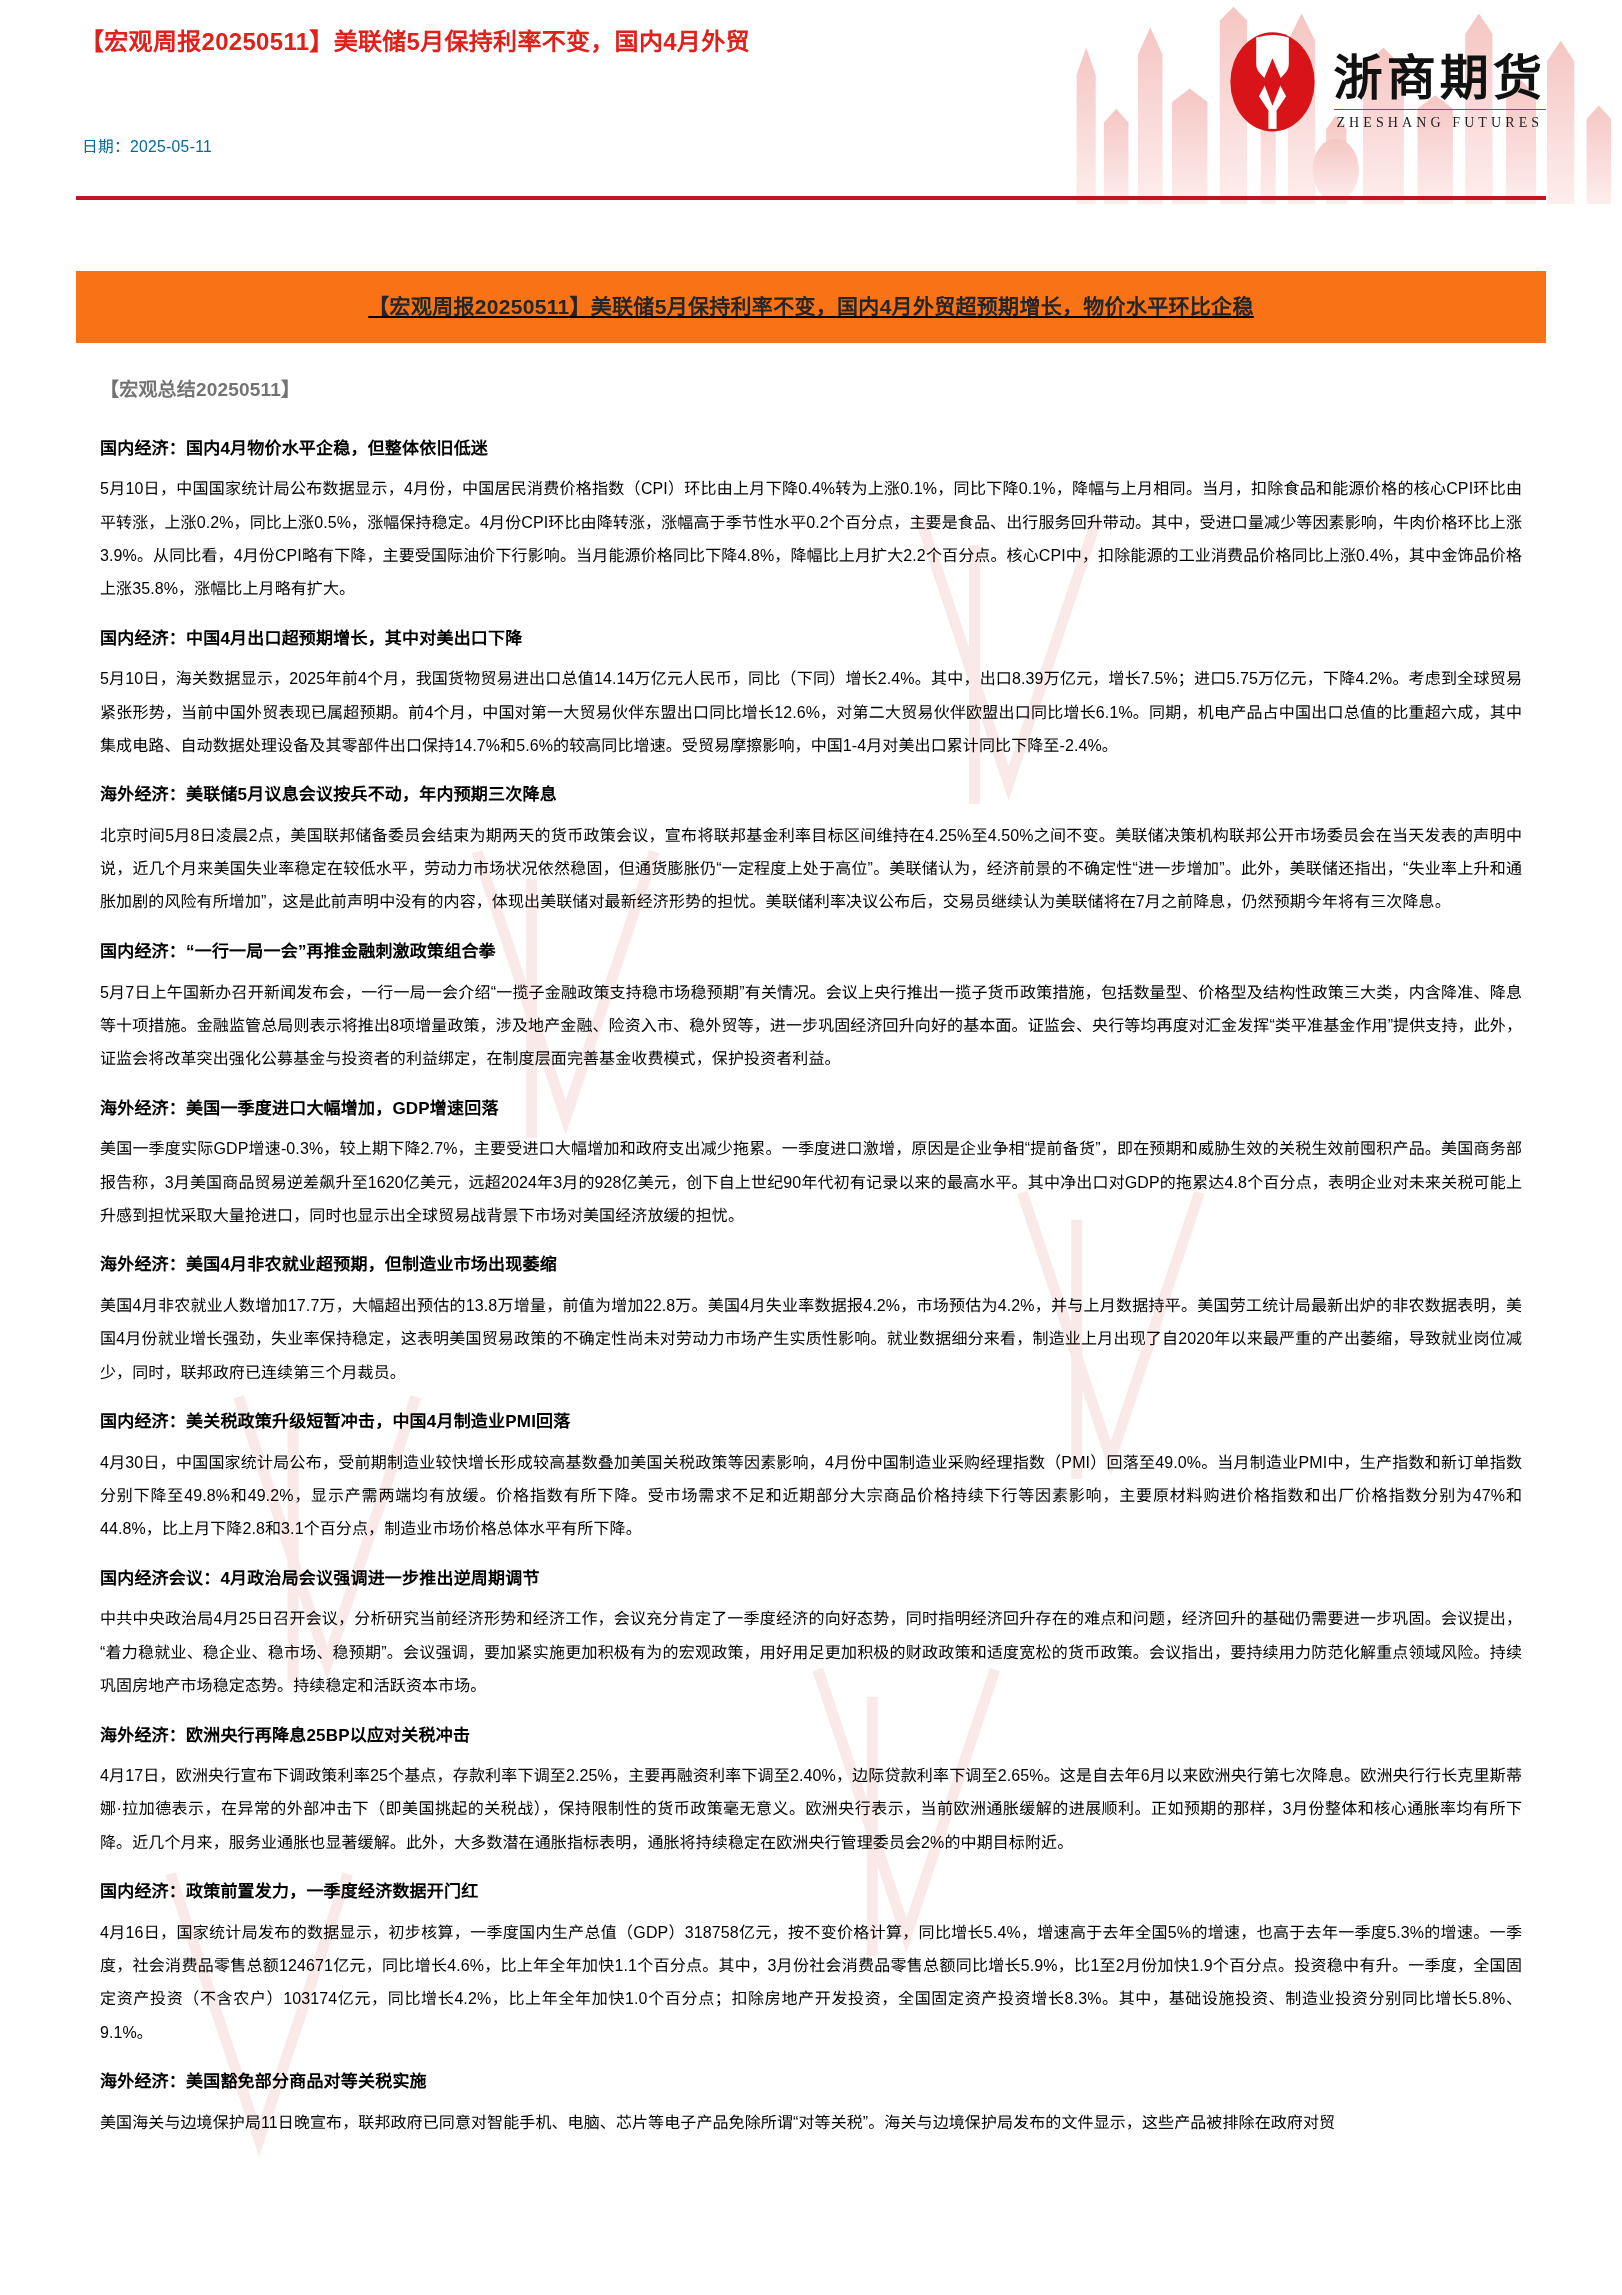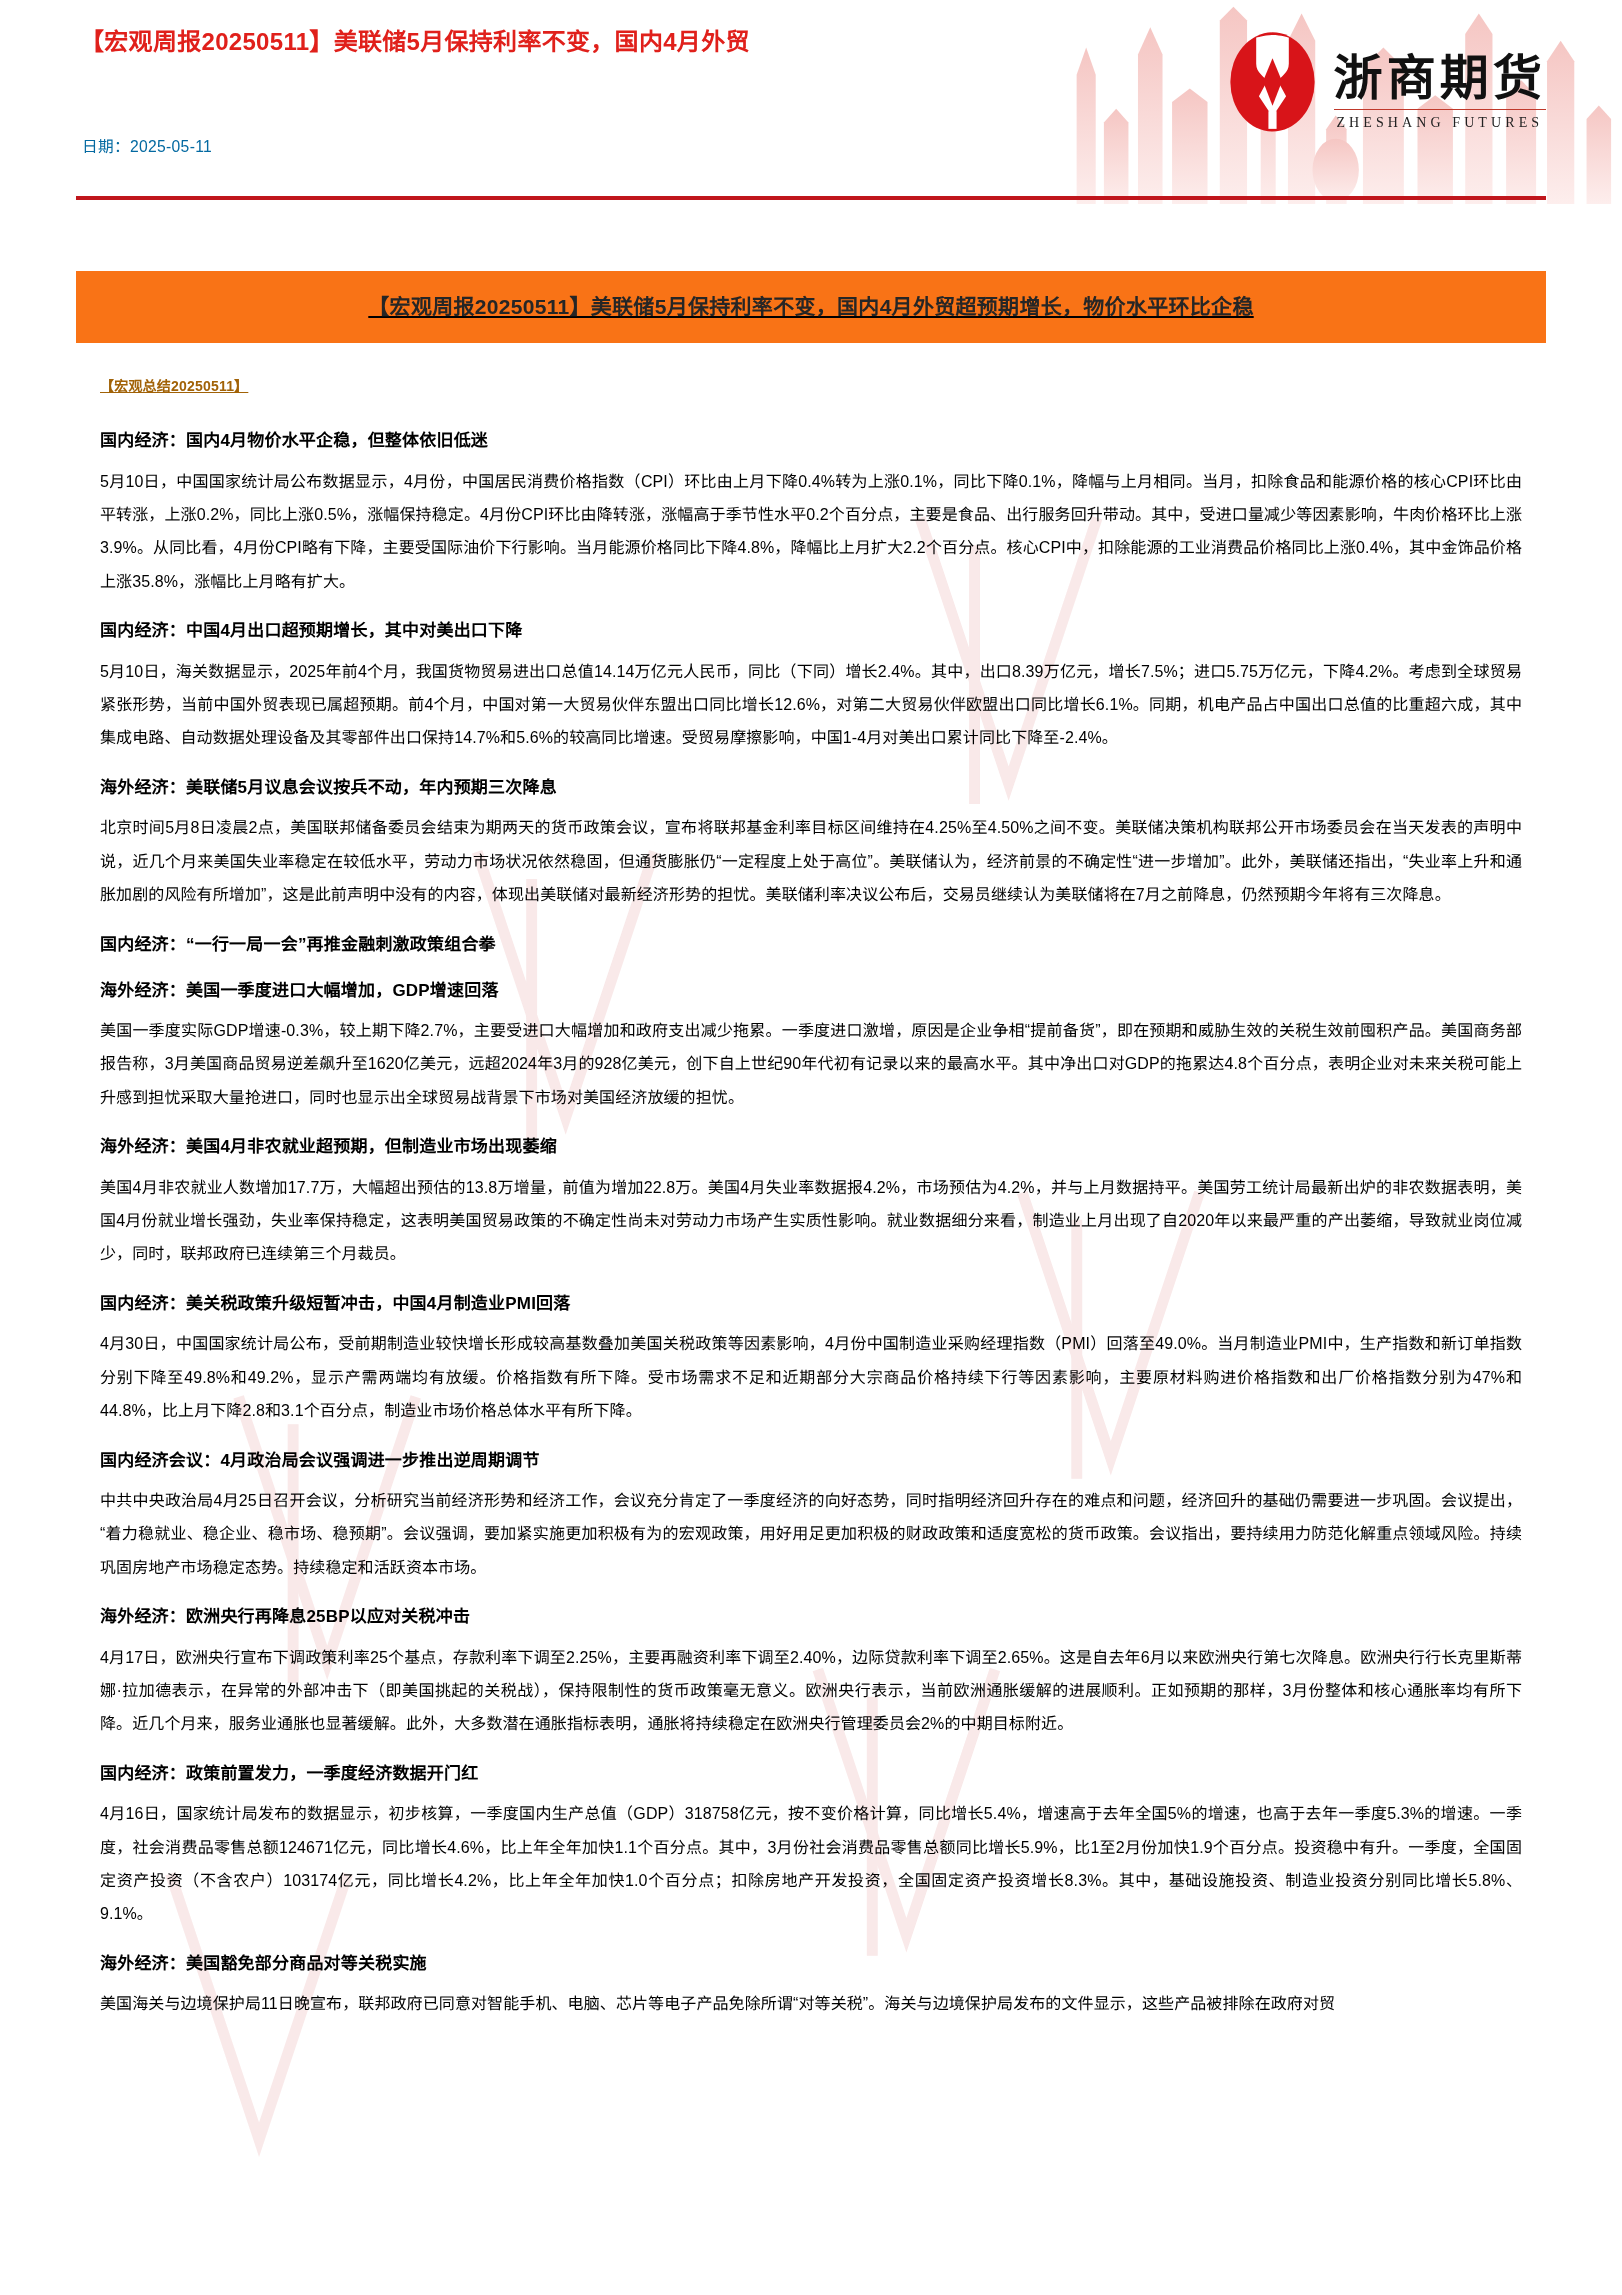--- a/index.html
+++ b/index.html
@@ -121,27 +121,26 @@
     letter-spacing: 0.3px;
   }
 
   
   .content {
     margin: 33px 100px 0 100px;
     position: relative;
     z-index: 2;
   }
   .sec-label {
-    font-size: 14px;
-    font-weight: bold;
-    color: #a16207;
+    font-size: 19px;
+    font-weight: bold;
+    color: #737373;
     margin: 0 0 11px 0;
     line-height: 1.5;
     letter-spacing: 0.2px;
-    text-decoration: underline;
   }
   .sec-head {
     font-size: 17px;
     font-weight: bold;
     color: #000;
     margin: 20.4px 0 11px 0;
     line-height: 1.5;
     letter-spacing: 0.2px;
   }
   .sec-head.first { margin-top: 31px; }
@@ -245,20 +244,21 @@
 <main class="content">
   <div class="sec-label">【宏观总结20250511】</div>
   <div id="sections-root">
       <div class="sec-head first">国内经济：国内4月物价水平企稳，但整体依旧低迷</div>
       <p class="para">5月10日，中国国家统计局公布数据显示，4月份，中国居民消费价格指数（CPI）环比由上月下降0.4%转为上涨0.1%，同比下降0.1%，降幅与上月相同。当月，扣除食品和能源价格的核心CPI环比由平转涨，上涨0.2%，同比上涨0.5%，涨幅保持稳定。4月份CPI环比由降转涨，涨幅高于季节性水平0.2个百分点，主要是食品、出行服务回升带动。其中，受进口量减少等因素影响，牛肉价格环比上涨3.9%。从同比看，4月份CPI略有下降，主要受国际油价下行影响。当月能源价格同比下降4.8%，降幅比上月扩大2.2个百分点。核心CPI中，扣除能源的工业消费品价格同比上涨0.4%，其中金饰品价格上涨35.8%，涨幅比上月略有扩大。</p>
       <div class="sec-head">国内经济：中国4月出口超预期增长，其中对美出口下降</div>
       <p class="para">5月10日，海关数据显示，2025年前4个月，我国货物贸易进出口总值14.14万亿元人民币，同比（下同）增长2.4%。其中，出口8.39万亿元，增长7.5%；进口5.75万亿元，下降4.2%。考虑到全球贸易紧张形势，当前中国外贸表现已属超预期。前4个月，中国对第一大贸易伙伴东盟出口同比增长12.6%，对第二大贸易伙伴欧盟出口同比增长6.1%。同期，机电产品占中国出口总值的比重超六成，其中集成电路、自动数据处理设备及其零部件出口保持14.7%和5.6%的较高同比增速。受贸易摩擦影响，中国1-4月对美出口累计同比下降至-2.4%。</p>
       <div class="sec-head">海外经济：美联储5月议息会议按兵不动，年内预期三次降息</div>
       <p class="para">北京时间5月8日凌晨2点，美国联邦储备委员会结束为期两天的货币政策会议，宣布将联邦基金利率目标区间维持在4.25%至4.50%之间不变。美联储决策机构联邦公开市场委员会在当天发表的声明中说，近几个月来美国失业率稳定在较低水平，劳动力市场状况依然稳固，但通货膨胀仍“一定程度上处于高位”。美联储认为，经济前景的不确定性“进一步增加”。此外，美联储还指出，“失业率上升和通胀加剧的风险有所增加”，这是此前声明中没有的内容，体现出美联储对最新经济形势的担忧。美联储利率决议公布后，交易员继续认为美联储将在7月之前降息，仍然预期今年将有三次降息。</p>
       <div class="sec-head">国内经济：“一行一局一会”再推金融刺激政策组合拳</div>
+      <p class="para">5月7日上午国新办召开新闻发布会，一行一局一会介绍“一揽子金融政策支持稳市场稳预期”有关情况。会议上央行推出一揽子货币政策措施，包括数量型、价格型及结构性政策三大类，内含降准、降息等十项措施。金融监管总局则表示将推出8项增量政策，涉及地产金融、险资入市、稳外贸等，进一步巩固经济回升向好的基本面。证监会、央行等均再度对汇金发挥“类平准基金作用”提供支持，此外，证监会将改革突出强化公募基金与投资者的利益绑定，在制度层面完善基金收费模式，保护投资者利益。</p>
       <div class="sec-head">海外经济：美国一季度进口大幅增加，GDP增速回落</div>
       <p class="para">美国一季度实际GDP增速-0.3%，较上期下降2.7%，主要受进口大幅增加和政府支出减少拖累。一季度进口激增，原因是企业争相“提前备货”，即在预期和威胁生效的关税生效前囤积产品。美国商务部报告称，3月美国商品贸易逆差飙升至1620亿美元，远超2024年3月的928亿美元，创下自上世纪90年代初有记录以来的最高水平。其中净出口对GDP的拖累达4.8个百分点，表明企业对未来关税可能上升感到担忧采取大量抢进口，同时也显示出全球贸易战背景下市场对美国经济放缓的担忧。</p>
       <div class="sec-head">海外经济：美国4月非农就业超预期，但制造业市场出现萎缩</div>
       <p class="para">美国4月非农就业人数增加17.7万，大幅超出预估的13.8万增量，前值为增加22.8万。美国4月失业率数据报4.2%，市场预估为4.2%，并与上月数据持平。美国劳工统计局最新出炉的非农数据表明，美国4月份就业增长强劲，失业率保持稳定，这表明美国贸易政策的不确定性尚未对劳动力市场产生实质性影响。就业数据细分来看，制造业上月出现了自2020年以来最严重的产出萎缩，导致就业岗位减少，同时，联邦政府已连续第三个月裁员。</p>
       <div class="sec-head">国内经济：美关税政策升级短暂冲击，中国4月制造业PMI回落</div>
       <p class="para">4月30日，中国国家统计局公布，受前期制造业较快增长形成较高基数叠加美国关税政策等因素影响，4月份中国制造业采购经理指数（PMI）回落至49.0%。当月制造业PMI中，生产指数和新订单指数分别下降至49.8%和49.2%，显示产需两端均有放缓。价格指数有所下降。受市场需求不足和近期部分大宗商品价格持续下行等因素影响，主要原材料购进价格指数和出厂价格指数分别为47%和44.8%，比上月下降2.8和3.1个百分点，制造业市场价格总体水平有所下降。</p>
       <div class="sec-head">国内经济会议：4月政治局会议强调进一步推出逆周期调节</div>
       <p class="para">中共中央政治局4月25日召开会议，分析研究当前经济形势和经济工作，会议充分肯定了一季度经济的向好态势，同时指明经济回升存在的难点和问题，经济回升的基础仍需要进一步巩固。会议提出，“着力稳就业、稳企业、稳市场、稳预期”。会议强调，要加紧实施更加积极有为的宏观政策，用好用足更加积极的财政政策和适度宽松的货币政策。会议指出，要持续用力防范化解重点领域风险。持续巩固房地产市场稳定态势。持续稳定和活跃资本市场。</p>
       <div class="sec-head">海外经济：欧洲央行再降息25BP以应对关税冲击</div>
       <p class="para">4月17日，欧洲央行宣布下调政策利率25个基点，存款利率下调至2.25%，主要再融资利率下调至2.40%，边际贷款利率下调至2.65%。这是自去年6月以来欧洲央行第七次降息。欧洲央行行长克里斯蒂娜·拉加德表示，在异常的外部冲击下（即美国挑起的关税战），保持限制性的货币政策毫无意义。欧洲央行表示，当前欧洲通胀缓解的进展顺利。正如预期的那样，3月份整体和核心通胀率均有所下降。近几个月来，服务业通胀也显著缓解。此外，大多数潜在通胀指标表明，通胀将持续稳定在欧洲央行管理委员会2%的中期目标附近。</p>

